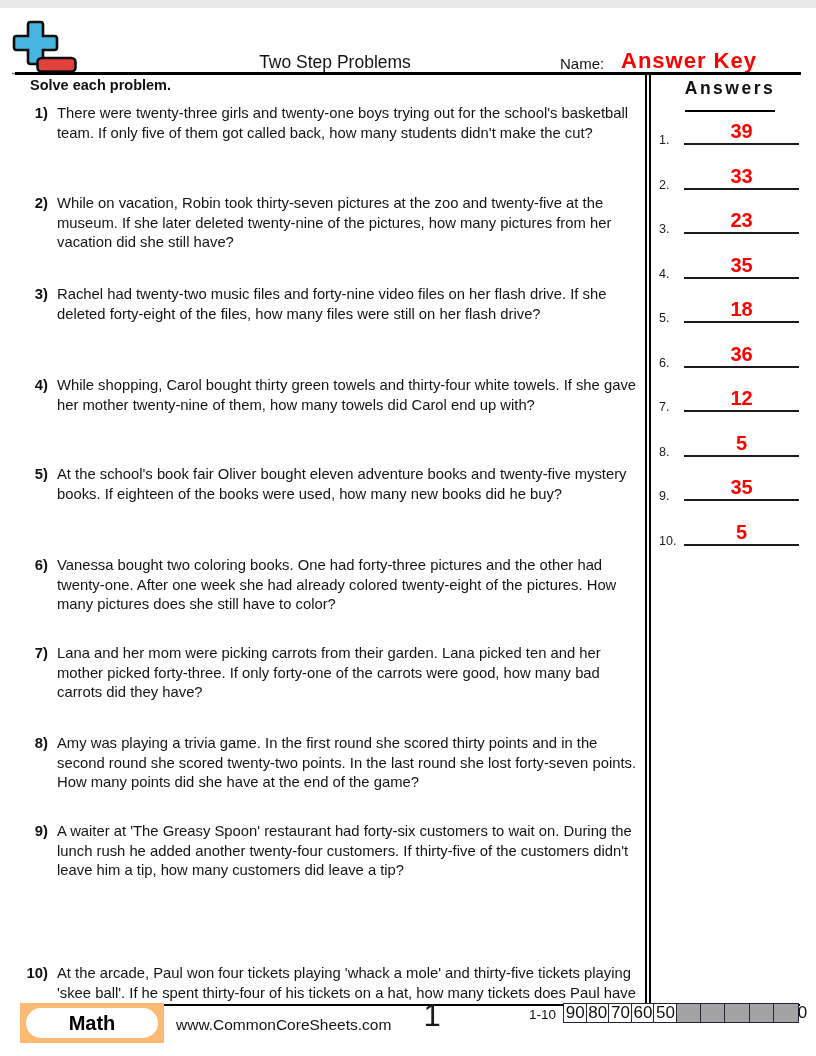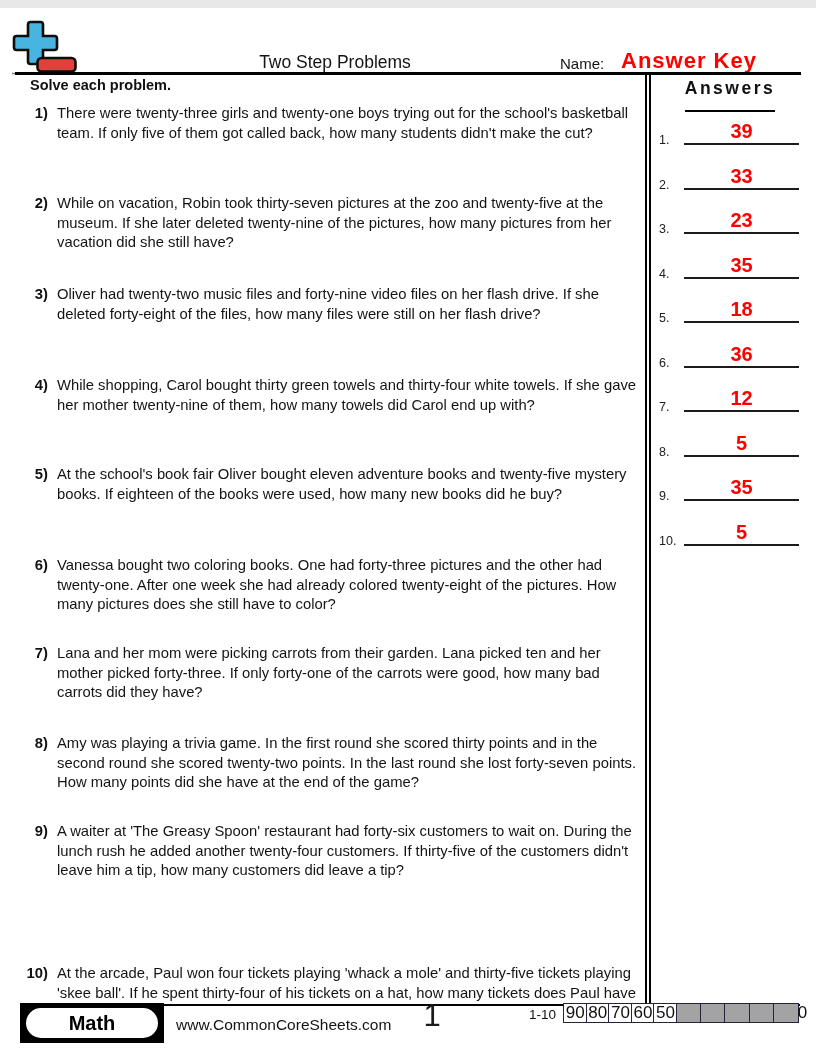--- a/index.html
+++ b/index.html
@@ -30,21 +30,21 @@
   .aline { position:absolute; left:27px; right:4px; bottom:3px; border-bottom:2px solid #1b1b1b; }
   .aval  { position:absolute; left:27px; right:4px; bottom:5px; text-align:center;
            font-size:20px; font-weight:bold; color:#ff0000; }
   
   .problem { position:absolute; left:18px; width:628px; display:flex; }
   .pnum { width:39px; text-align:right; padding-right:9px; font-weight:bold;
           font-size:14.8px; line-height:19.6px; flex:none; }
   .ptext { flex:1; font-size:14.8px; line-height:19.6px; color:#141414; }
   
   .footer-rule { position:absolute; left:20px; top:996px; width:780px; height:2px; background:#000; }
-  .math-box  { position:absolute; left:20px; top:995px; width:144px; height:40px; background:#000000; }
+  .math-box  { position:absolute; left:20px; top:995px; width:144px; height:40px; background:#fdba74; }
   .math-pill { position:absolute; left:6px; top:5px; right:6px; bottom:5px; background:#fff;
                border-radius:15px; display:flex; align-items:center; justify-content:center;
                font-size:20px; font-weight:bold; color:#000; }
   .website  { position:absolute; left:176px; top:1008px; font-size:15.5px; color:#141414; }
   .page-num { position:absolute; left:404px; top:990px; width:56px; text-align:center;
               font-size:31px; color:#1a1a1a; }
   .score-label { position:absolute; left:512px; top:999px; width:44px; text-align:right;
                  font-size:13.5px; }
   .score-table { position:absolute; left:563px; top:995px; display:flex; }
   .score-cell { width:24.4px; height:20px; border:1.8px solid #23233a; margin-left:-1.8px;
@@ -130,21 +130,21 @@
   <div class="problem" style="top:96px">
     <div class="pnum">1)</div>
     <div class="ptext">There were twenty-three girls and twenty-one boys trying out for the school's basketball team. If only five of them got called back, how many students didn't make the cut?</div>
   </div>
   <div class="problem" style="top:186px">
     <div class="pnum">2)</div>
     <div class="ptext">While on vacation, Robin took thirty-seven pictures at the zoo and twenty-five at the museum. If she later deleted twenty-nine of the pictures, how many pictures from her vacation did she still have?</div>
   </div>
   <div class="problem" style="top:277px">
     <div class="pnum">3)</div>
-    <div class="ptext">Oliver had twenty-two music files and forty-nine video files on her flash drive. If she deleted forty-eight of the files, how many files were still on her flash drive?</div>
+    <div class="ptext">Rachel had twenty-two music files and forty-nine video files on her flash drive. If she deleted forty-eight of the files, how many files were still on her flash drive?</div>
   </div>
   <div class="problem" style="top:368px">
     <div class="pnum">4)</div>
     <div class="ptext">While shopping, Carol bought thirty green towels and thirty-four white towels. If she gave her mother twenty-nine of them, how many towels did Carol end up with?</div>
   </div>
   <div class="problem" style="top:457px">
     <div class="pnum">5)</div>
     <div class="ptext">At the school's book fair Oliver bought eleven adventure books and twenty-five mystery books. If eighteen of the books were used, how many new books did he buy?</div>
   </div>
   <div class="problem" style="top:548px">

